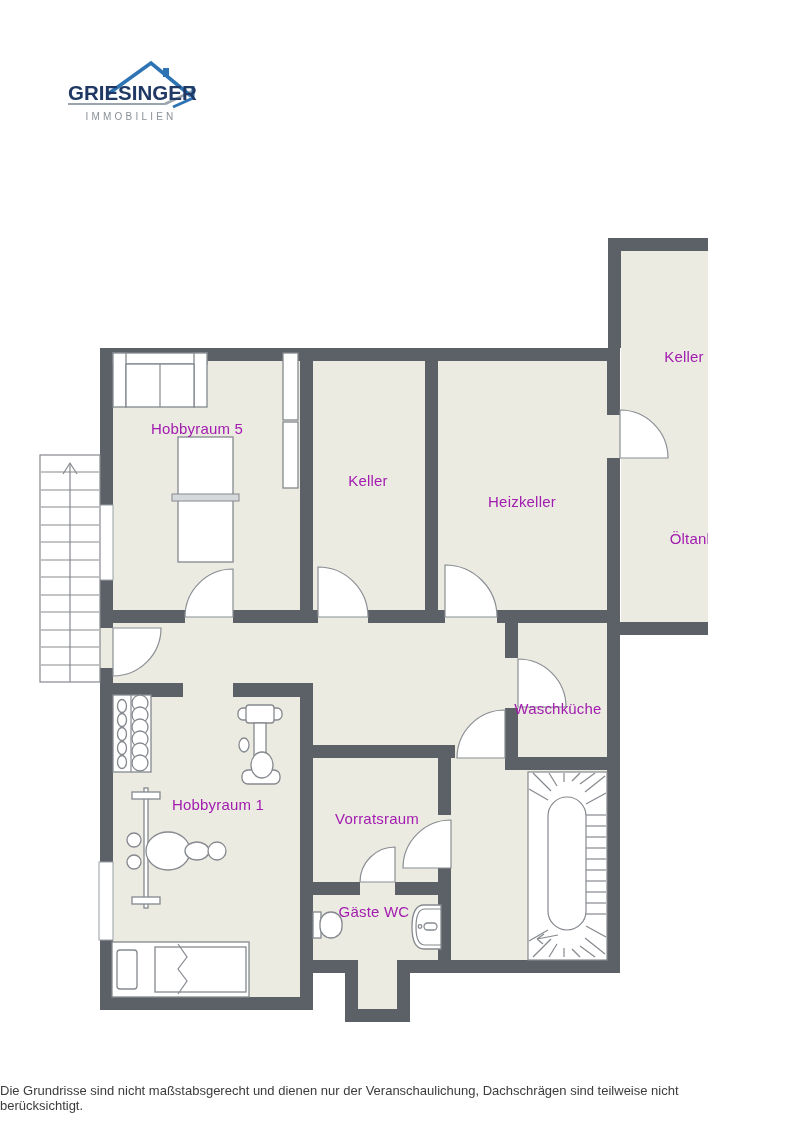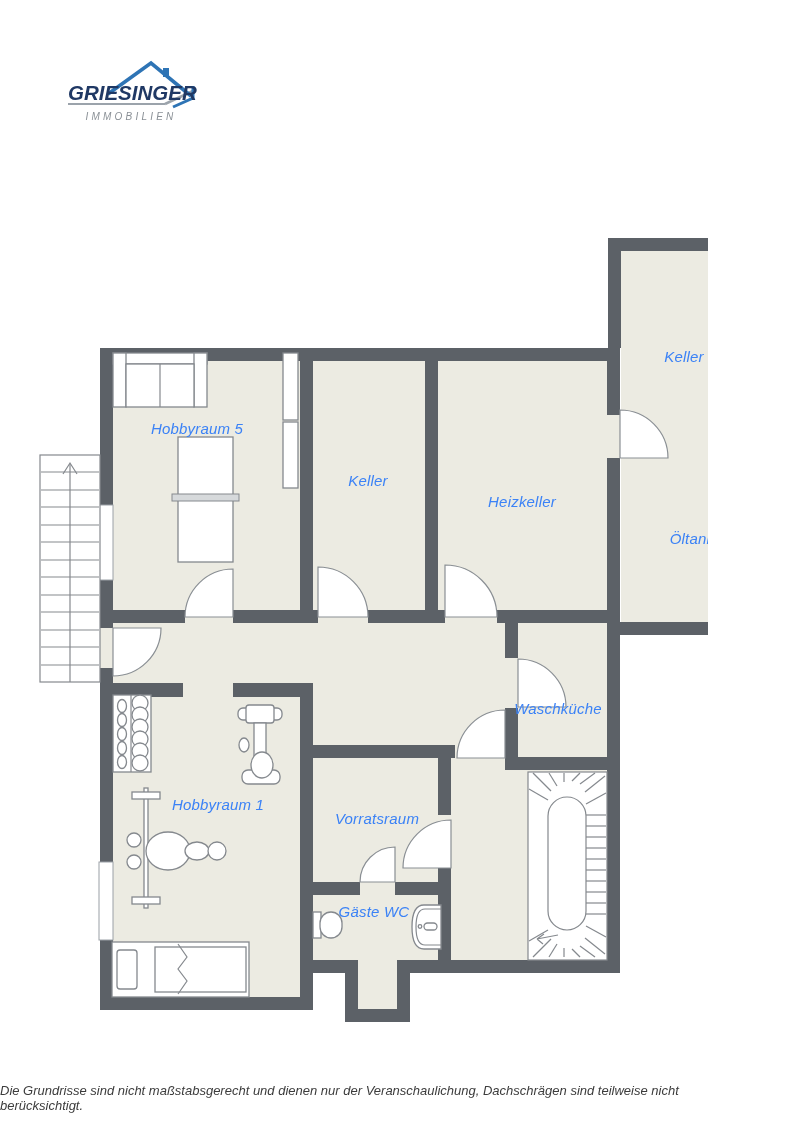--- a/index.html
+++ b/index.html
@@ -1,32 +1,32 @@
 <!DOCTYPE html>
 <html style="--wall: #5C6167; --floor: #ECEBE2; --logo-navy: #1F3864; --logo-blue: #2E74B5; --logo-gray: #8A9096;"><head>
 <meta charset="utf-8">
 <style>
   :root{
     --wall:#5C6167; --floor:#ECEBE2; --logo-navy:#1F3864; --logo-blue:#2E74B5; --logo-gray:#8A9096;
   }
   html,body{margin:0;padding:0;background:#fff;}
   .page{position:relative;width:708px;height:1131px;background:#fff;overflow:hidden;
-        font-family:"Liberation Sans",sans-serif;font-style:italic;}
+        font-family:"Liberation Sans",sans-serif;}
   .plan-svg{position:absolute;left:0;top:0;}
   .wall{fill:var(--wall);}
   .floor{fill:var(--floor);}
   .opening{fill:var(--floor);}
   .win{fill:#ffffff;stroke:#9aa0a6;stroke-width:1;}
   .door{fill:#ffffff;stroke:#8a8f94;stroke-width:1.2;}
   .ln{stroke:#85898E;stroke-width:1.2;fill:none;}
   .lnw{stroke:#85898E;stroke-width:1.2;fill:#ffffff;}
   .furn{fill:#ffffff;stroke:#85898E;stroke-width:1.3;}
   .furn-soft{fill:#d6d9db;stroke:#85898E;stroke-width:1;}
   .room-label{position:absolute;transform:translate(-50%,-50%);white-space:nowrap;
-      font-size:15px;color:#3b82f6;letter-spacing:.2px;}
+      font-size:15px;color:#a21caf;letter-spacing:.2px;}
   .plan-title{position:absolute;top:203px;right:34px;font-size:25px;color:#191919;}
   .footer-note{position:absolute;left:0;right:0;top:1083px;text-align:left;
       font-size:13px;color:#3c3c3c;}
   .logo{position:absolute;left:55px;top:52px;width:170px;height:84px;}
 </style>
 </head>
 <body>
 
 <div class="page">
 

